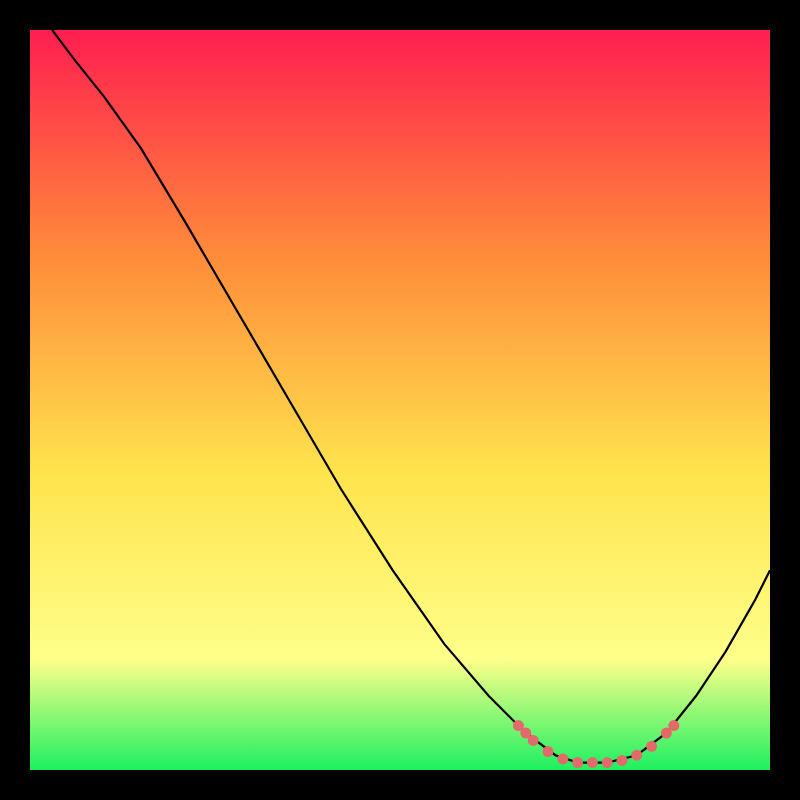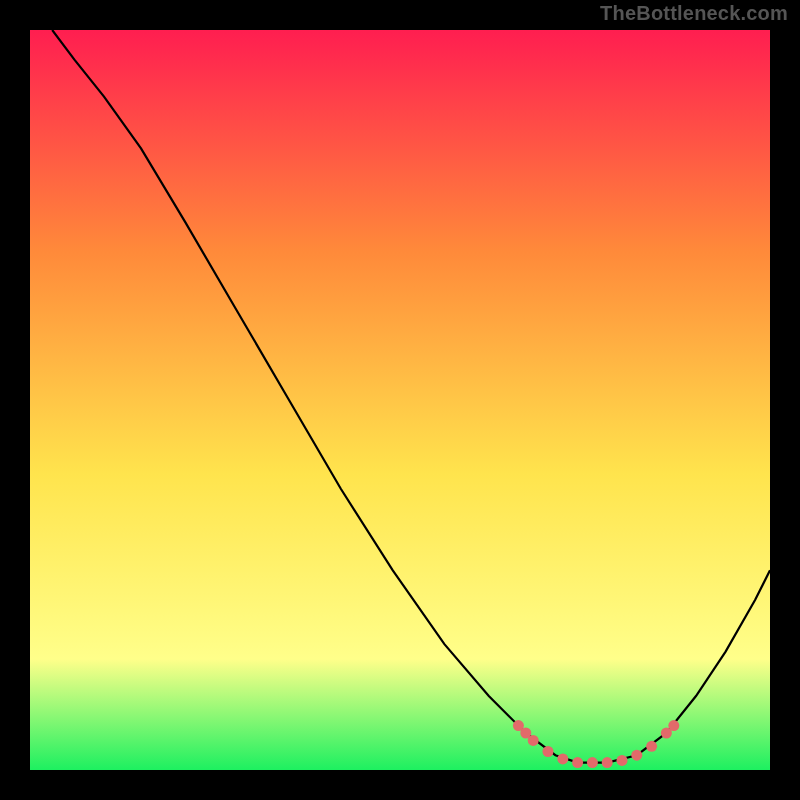--- a/index.html
+++ b/index.html
@@ -35,21 +35,20 @@
   }
   svg {
     display: block;
   }
 </style>
 </head>
 <body>
 
 <div class="stage">
 
-  <div class="watermark">TheBottleneck.com</div>
 
   <div class="plot">
     <svg id="chart-svg" width="740" height="740" viewBox="0 0 740 740">
       <defs>
         <linearGradient id="bgGrad" x1="0" y1="0" x2="0" y2="1">
           <stop id="g0" offset="0%" stop-color="#ff1e50"></stop>
           <stop id="g1" offset="30%" stop-color="#ff8a3a"></stop>
           <stop id="g2" offset="60%" stop-color="#ffe44d"></stop>
           <stop id="g3" offset="85%" stop-color="#ffff8a"></stop>
           <stop id="g4" offset="100%" stop-color="#1df060"></stop>

